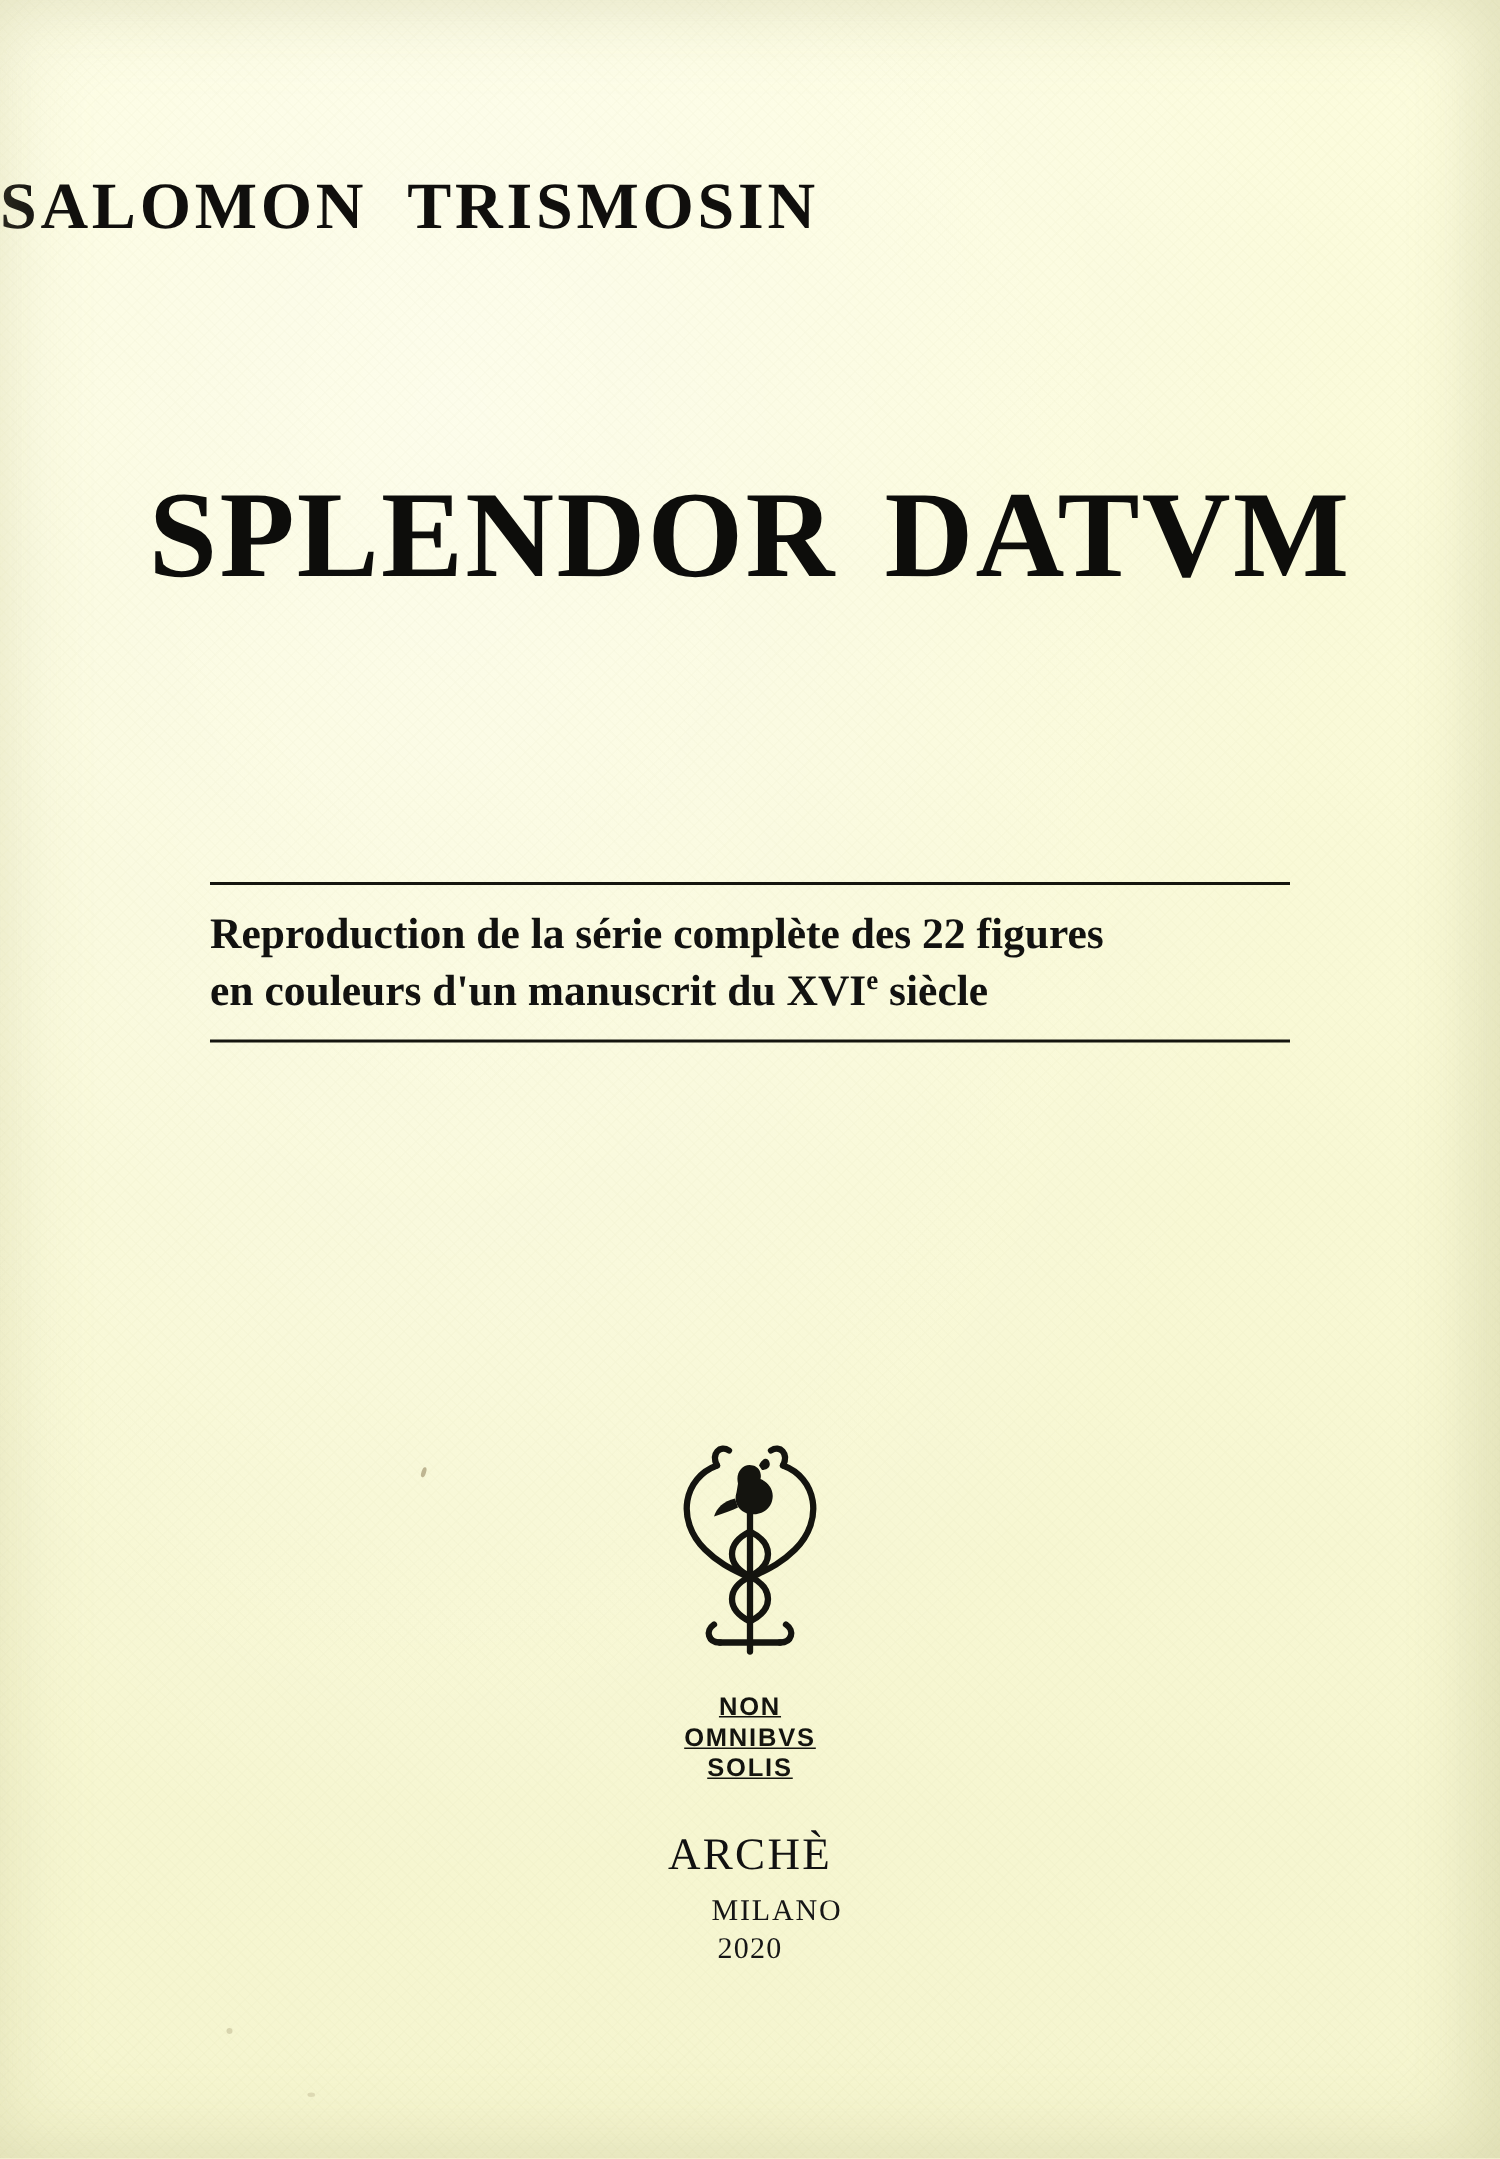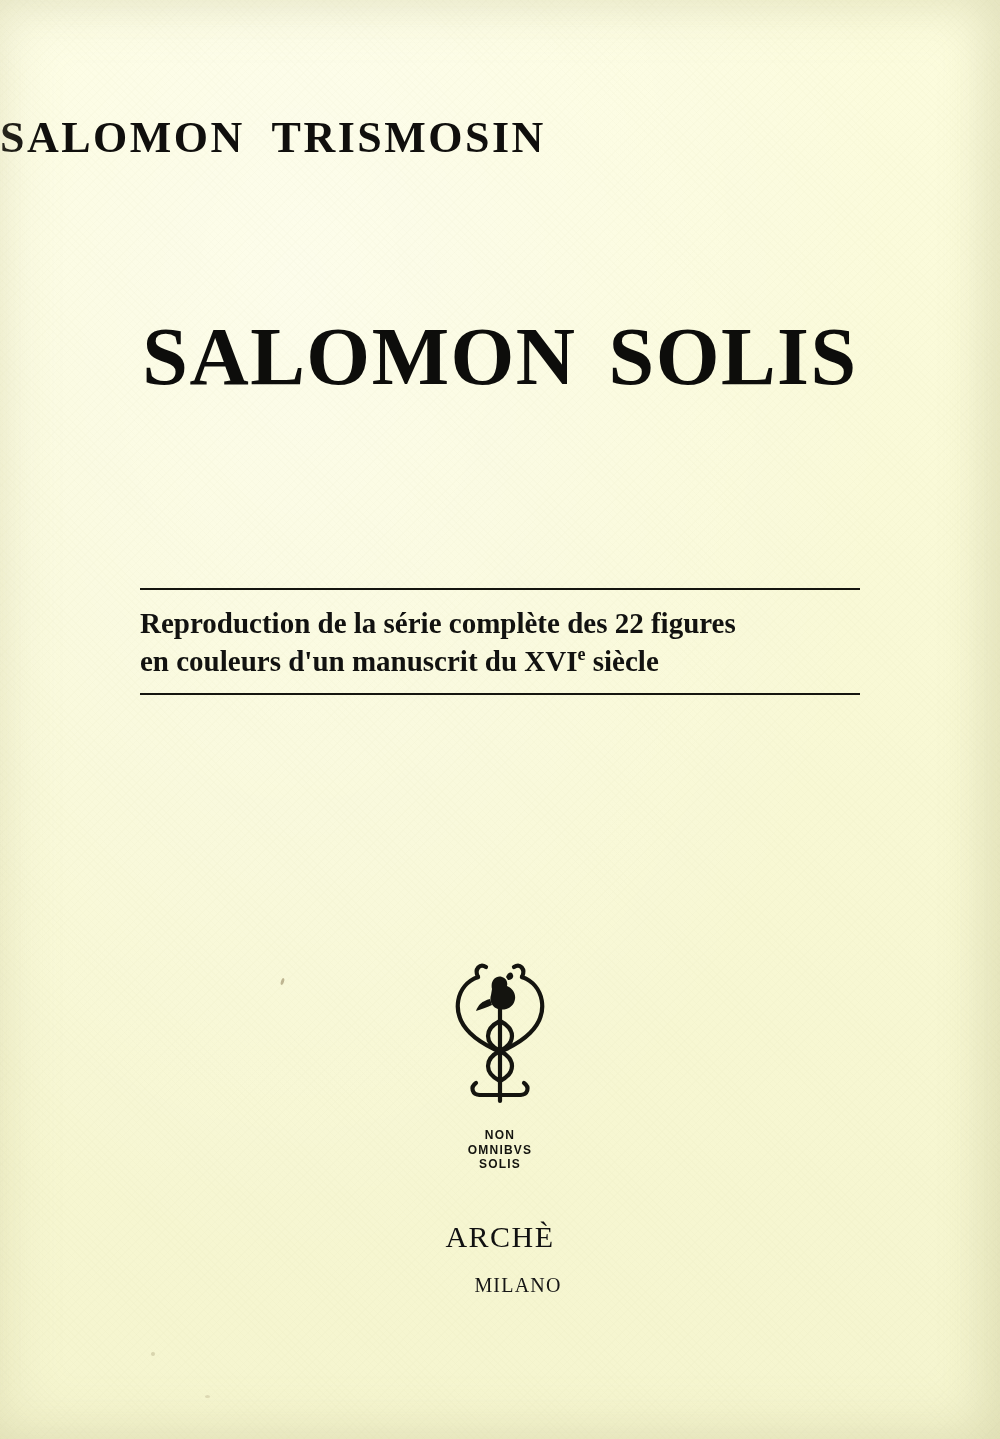--- a/index.html
+++ b/index.html
@@ -106,42 +106,43 @@
     display: block;
   }
   .logo-motto {
     position: absolute;
     top: 1128px;
     left: 0;
     width: 100%;
     text-align: center;
     font-family: "Liberation Sans", sans-serif;
     font-weight: bold;
-    font-size: 12px;
+    font-size: 17px;
     line-height: 1.22;
     letter-spacing: 1.2px;
     color: #14140f;
+    text-decoration: underline;
   }
 
   .imprint {
     position: absolute;
     top: 1205px;
     left: 0;
     width: 100%;
     text-align: center;
   }
   .imprint .publisher {
     font-family: "Liberation Serif", serif;
     font-size: 30px;
     letter-spacing: 1.5px;
     color: #111;
     margin-top: 15px;
   }
   .imprint .city {
-    margin-top: 20px;
+    margin-top: 9px;
     font-family: "Liberation Serif", serif;
     font-size: 20px;
     letter-spacing: 1.2px;
     color: #161616;
     padding-left: 36px;
   }
   .imprint .year {
     margin-top: 2px;
     font-family: "Liberation Serif", serif;
     font-size: 20px;
@@ -160,21 +161,21 @@
   .speck.s3 { left: 205px; top: 1395px; width: 5px; height: 3px; opacity: .4; }
 </style>
 </head>
 <body>
 
 <div class="page">
   <div class="paper-grain"></div>
 
   <div class="author">SALOMON  TRISMOSIN</div>
 
-  <div class="main-title">SALOMON SOLIS</div>
+  <div class="main-title">SPLENDOR DATVM</div>
 
   <div class="subtitle-block">
     <div class="rule top"></div>
     <div class="subtitle-text">
       <div>Reproduction de la série complète des 22 figures</div>
       <div><span>en couleurs d'un manuscrit du XVI</span><sup>e</sup><span> siècle</span></div>
     </div>
     <div class="rule bottom"></div>
   </div>
 
@@ -208,20 +209,21 @@
 
   <div class="logo-motto">
     <div>NON</div>
     <div>OMNIBVS</div>
     <div>SOLIS</div>
   </div>
 
   <div class="imprint">
     <div class="publisher">ARCHÈ</div>
     <div class="city">MILANO</div>
+    <div class="year">2020</div>
   </div>
 
   <div class="speck s1"></div>
   <div class="speck s2"></div>
   <div class="speck s3"></div>
 
   <div class="edge-shade"></div>
 </div>
 
 </body></html>

